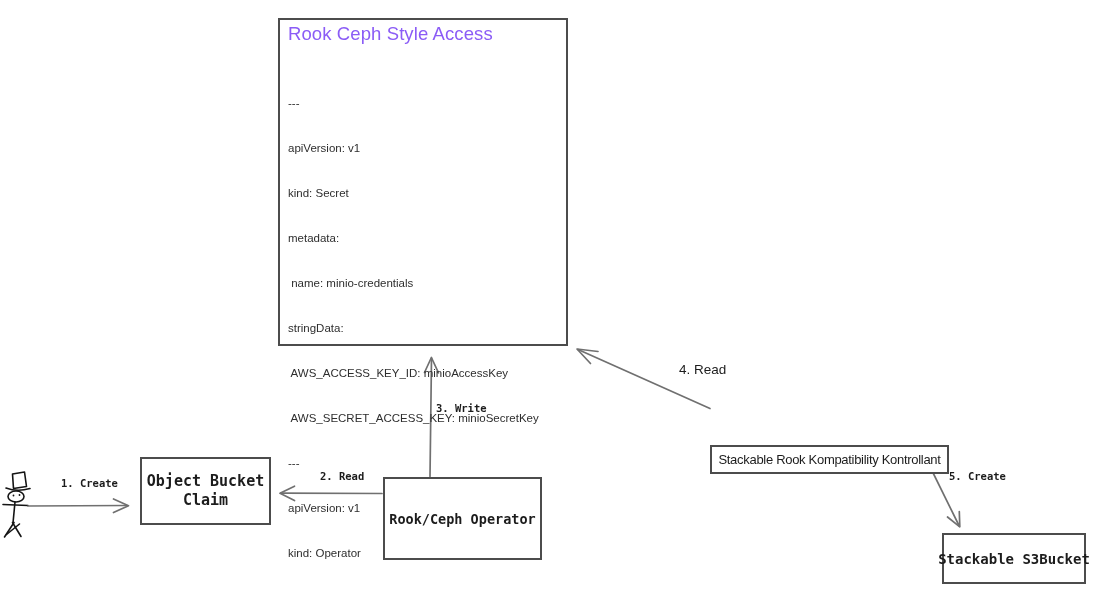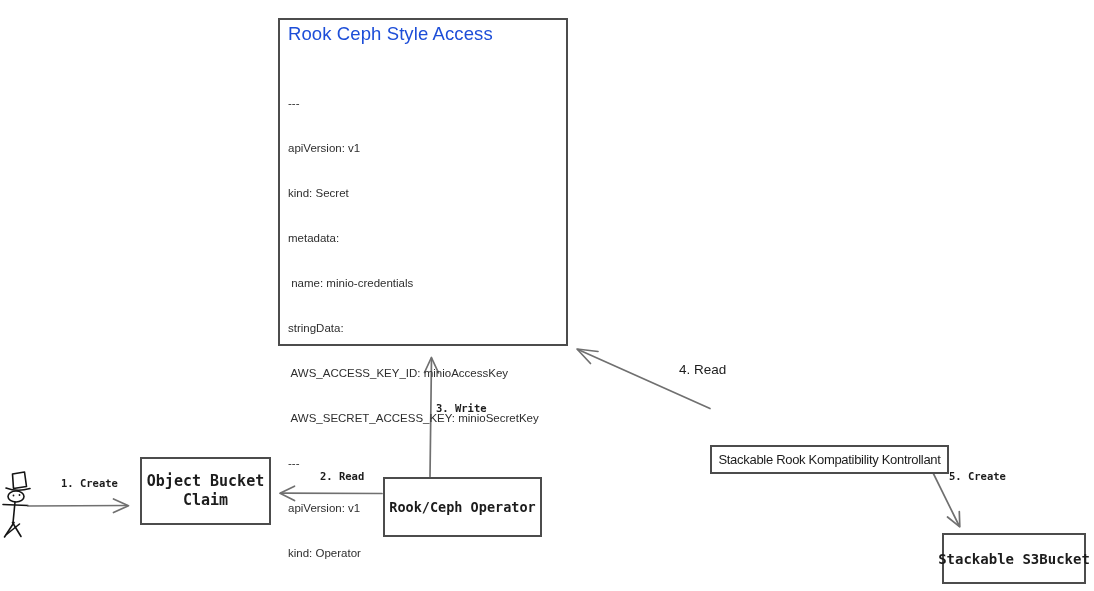--- a/index.html
+++ b/index.html
@@ -24,33 +24,33 @@
     align-items: center;
     justify-content: center;
     text-align: center;
   }
   .mono { font-family: "DejaVu Sans Mono", monospace; }
 
   
   .big-box { left: 278px; top: 18px; width: 290px; height: 328px; }
   .big-title {
     position: absolute; left: 8px; top: 3px;
-    font-size: 18.5px; color: #1d4ed8; letter-spacing: 0.1px;
+    font-size: 18.5px; color: #8b5cf6; letter-spacing: 0.1px;
     white-space: nowrap;
   }
   .yaml {
     position: absolute; left: 8px; top: 46px;
     font-size: 11.5px; line-height: 15px;
     white-space: pre; color: #2e2e2e;
   }
 
   
   .obc  { left: 140px; top: 457px; width: 131px; height: 68px;
           font-size: 15px; font-weight: 600; line-height: 19px; white-space: pre-line; }
-  .op   { left: 383px; top: 477px; width: 159px; height: 60px;
+  .op   { left: 383px; top: 477px; width: 159px; height: 83px;
           font-size: 13.5px; font-weight: 600; white-space: nowrap; }
   .srkk { left: 710px; top: 410px; width: 239px; height: 29px;
           font-size: 13px; letter-spacing: -0.3px; white-space: nowrap; margin-top: 35px; }
   .s3   { left: 942px; top: 533px; width: 144px; height: 51px;
           font-size: 14px; font-weight: 600; white-space: nowrap; }
 
   
   .edge-label { position: absolute; color: #1c1c1c; white-space: nowrap; }
   .lab-mono { font-family: "DejaVu Sans Mono", monospace; font-size: 10.5px; font-weight: 600; }
   .lab-sans { font-size: 13.5px; margin-left: 30px; }

